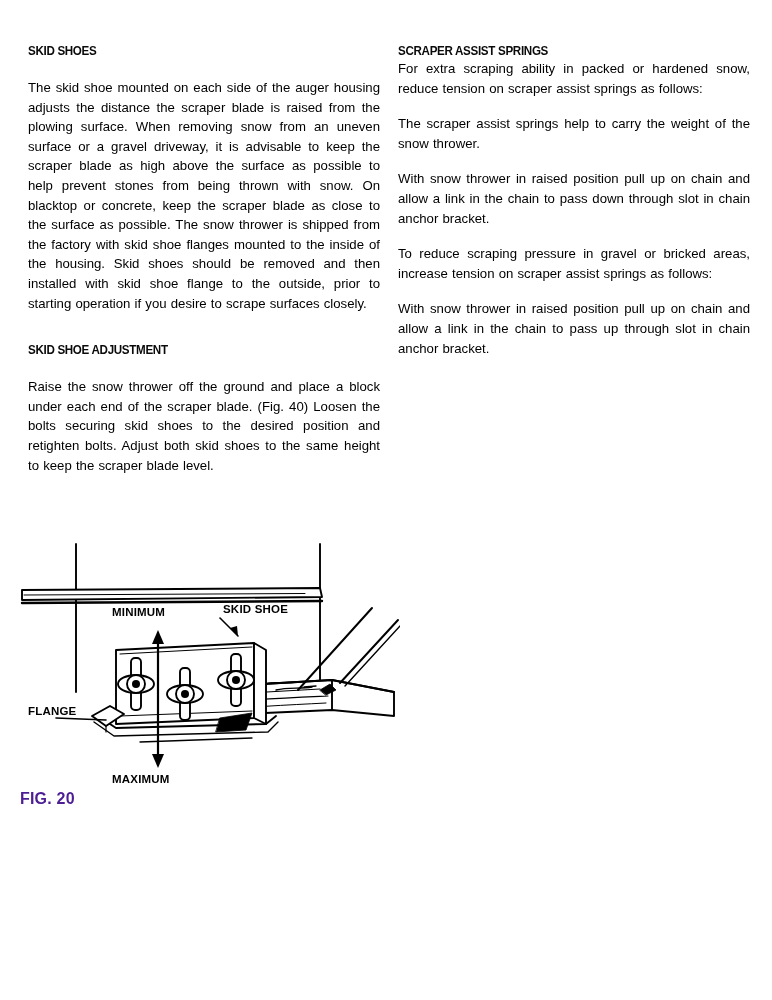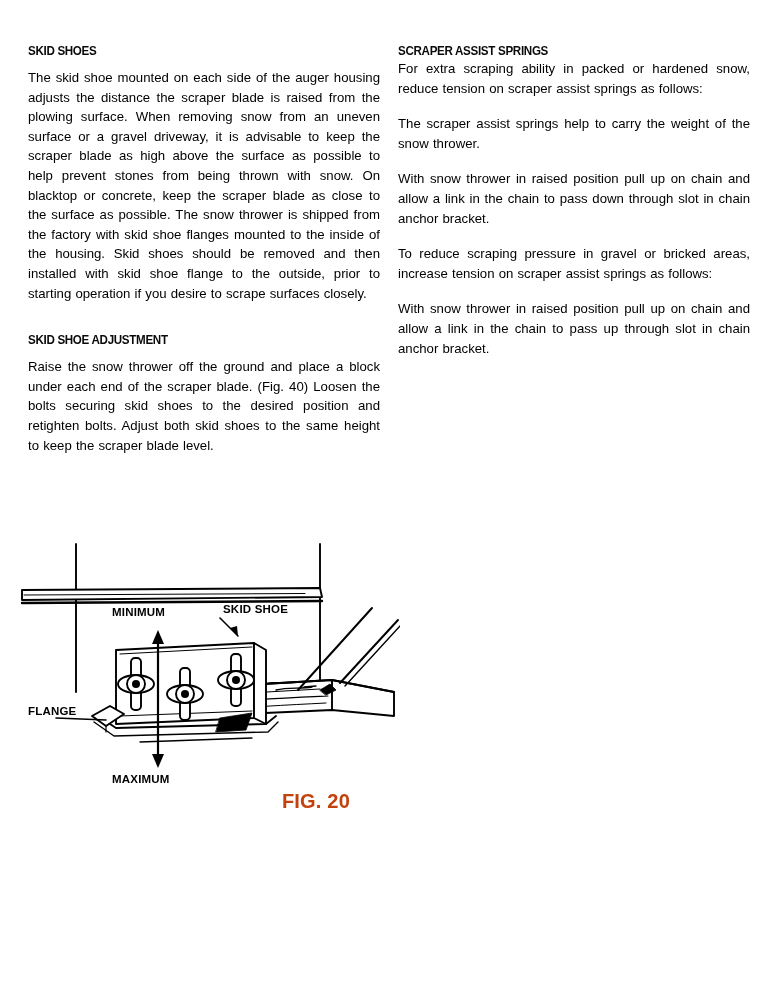--- a/index.html
+++ b/index.html
@@ -62,44 +62,44 @@
     text-align: justify;
     text-justify: inter-word;
     margin: 0;
     color: #000000;
     word-spacing: 0.5px;
   }
   .para + .para {
     margin-top: 16px;
   }
 
-  .gap-after-heading { margin-top: 9px; }
+  .gap-after-heading { margin-top: 19px; }
   .gap-before-heading { margin-top: 30px; }
 
   
   .figure-wrap {
     position: absolute;
     left: 20px;
     top: 540px;
     width: 380px;
     height: 300px;
   }
   .figure-svg { display: block; }
 
   .fig-caption {
     position: absolute;
     left: 20px;
     top: 790px;
     width: 330px;
-    text-align: right;
+    text-align: left;
     font-family: "Liberation Sans", sans-serif;
     font-weight: bold;
-    font-size: 20px;
+    font-size: 16px;
     letter-spacing: 0.2px;
-    color: #c2410c;
+    color: #4c1d95;
   }
 
   
   .bottom-section {
     position: absolute;
     left: 28px;
     top: 846px;
     width: 352px;
   }
 

